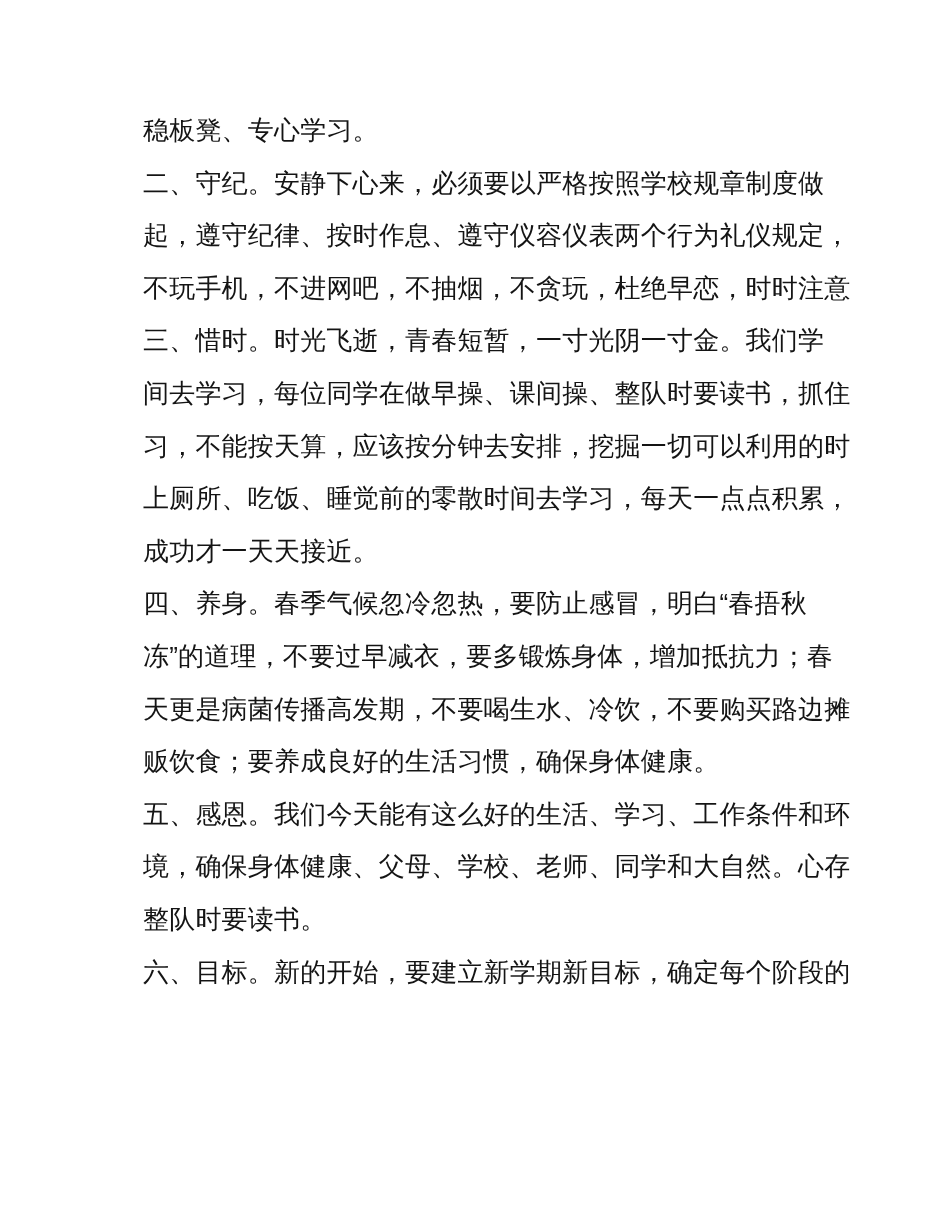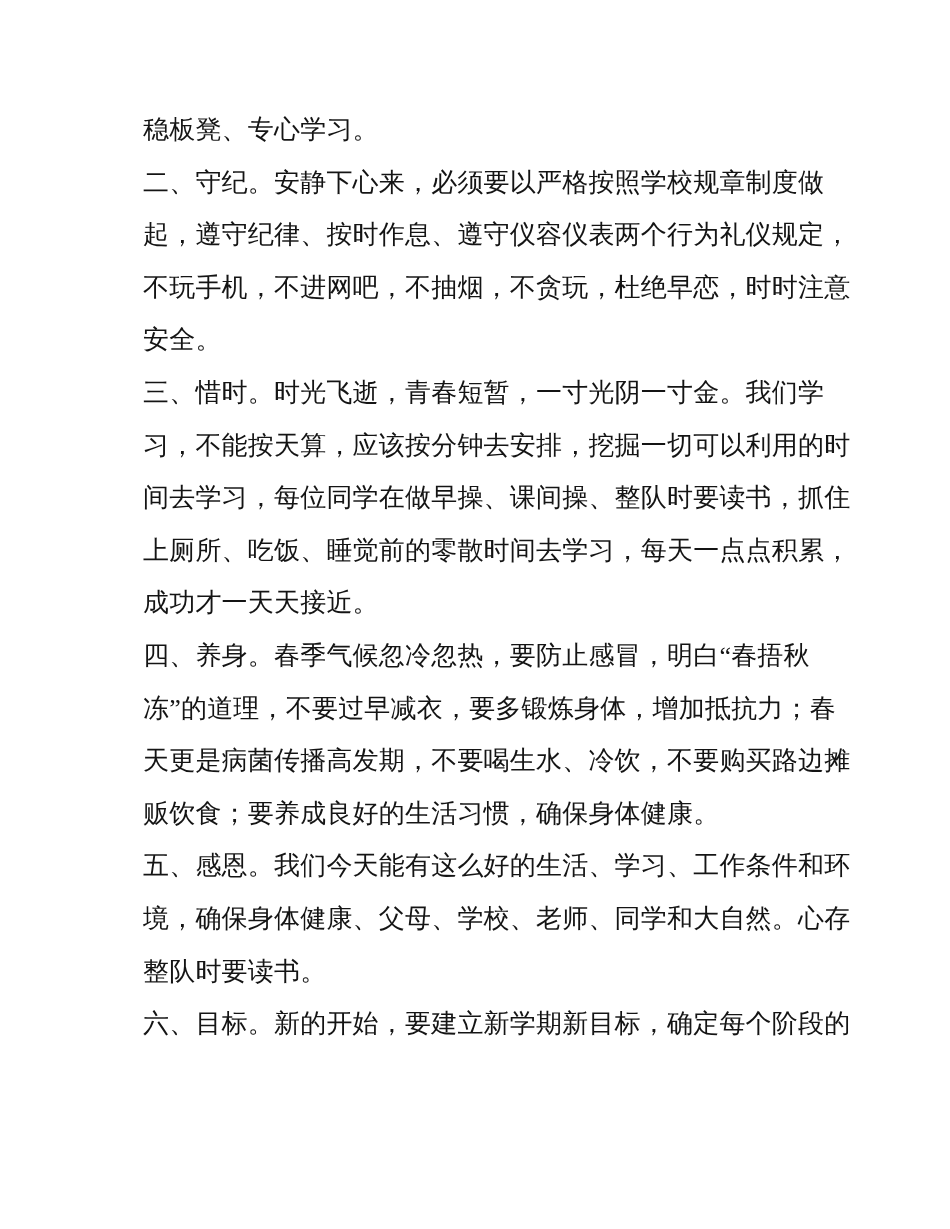--- a/index.html
+++ b/index.html
@@ -12,40 +12,39 @@
     background: #ffffff;
     overflow: hidden;
   }
   .page {
     box-sizing: border-box;
     width: 950px;
     height: 1229px;
     padding: 104px 40px 0 143px;
   }
   .line {
-    font-family: Liberation Serif, serif;
+    font-family: Liberation Sans, sans-serif;
     font-size: 26px;
     line-height: 52.6px;
     color: #141414;
     white-space: nowrap;
     letter-spacing: 0.2px;
   }
 </style>
 </head>
 <body>
 
 <div class="page">
   <div class="line">稳板凳、专心学习。</div>
   <div class="line">二、守纪。安静下心来，必须要以严格按照学校规章制度做</div>
   <div class="line">起，遵守纪律、按时作息、遵守仪容仪表两个行为礼仪规定，</div>
   <div class="line">不玩手机，不进网吧，不抽烟，不贪玩，杜绝早恋，时时注意</div>
-  <div class="line">安全。</div>
   <div class="line">三、惜时。时光飞逝，青春短暂，一寸光阴一寸金。我们学</div>
+  <div class="line">间去学习，每位同学在做早操、课间操、整队时要读书，抓住</div>
   <div class="line">习，不能按天算，应该按分钟去安排，挖掘一切可以利用的时</div>
-  <div class="line">间去学习，每位同学在做早操、课间操、整队时要读书，抓住</div>
   <div class="line">上厕所、吃饭、睡觉前的零散时间去学习，每天一点点积累，</div>
   <div class="line">成功才一天天接近。</div>
   <div class="line">四、养身。春季气候忽冷忽热，要防止感冒，明白“春捂秋</div>
   <div class="line">冻”的道理，不要过早减衣，要多锻炼身体，增加抵抗力；春</div>
   <div class="line">天更是病菌传播高发期，不要喝生水、冷饮，不要购买路边摊</div>
   <div class="line">贩饮食；要养成良好的生活习惯，确保身体健康。</div>
   <div class="line">五、感恩。我们今天能有这么好的生活、学习、工作条件和环</div>
   <div class="line">境，确保身体健康、父母、学校、老师、同学和大自然。心存</div>
   <div class="line">整队时要读书。</div>
   <div class="line">六、目标。新的开始，要建立新学期新目标，确定每个阶段的</div>

